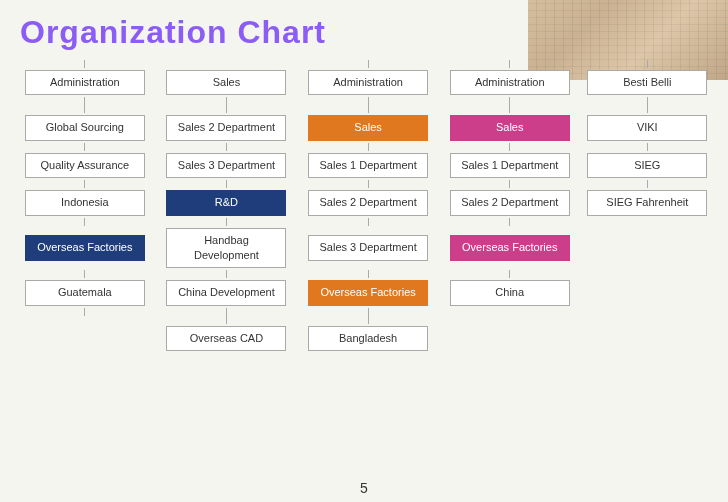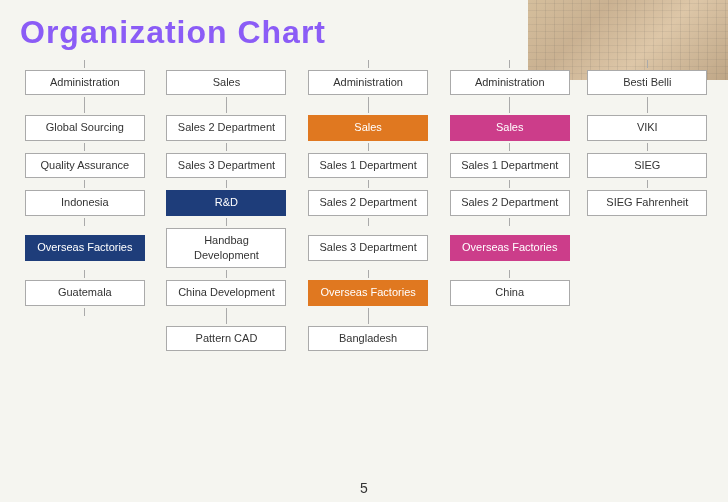--- a/index.html
+++ b/index.html
@@ -349,21 +349,21 @@
       <td style="height:8px;padding:0;">
             <div style="width:1px;height:8px;background:#aaa;margin:0 auto;"></div>
           </td>
       <td></td>
       <td></td>
     </tr>
 
     <tr>
       <td></td>
       <td style="padding: 2px 4px; text-align: center;">
-        <div class="box">Pattern CAD</div>
+        <div class="box">Overseas CAD</div>
       </td>
       <td style="padding: 2px 4px; text-align: center; margin-top: 23px;">
         <div class="box">Bangladesh</div>
       </td>
       <td></td>
       <td></td>
     </tr>
 
   </tbody>
     </table>

